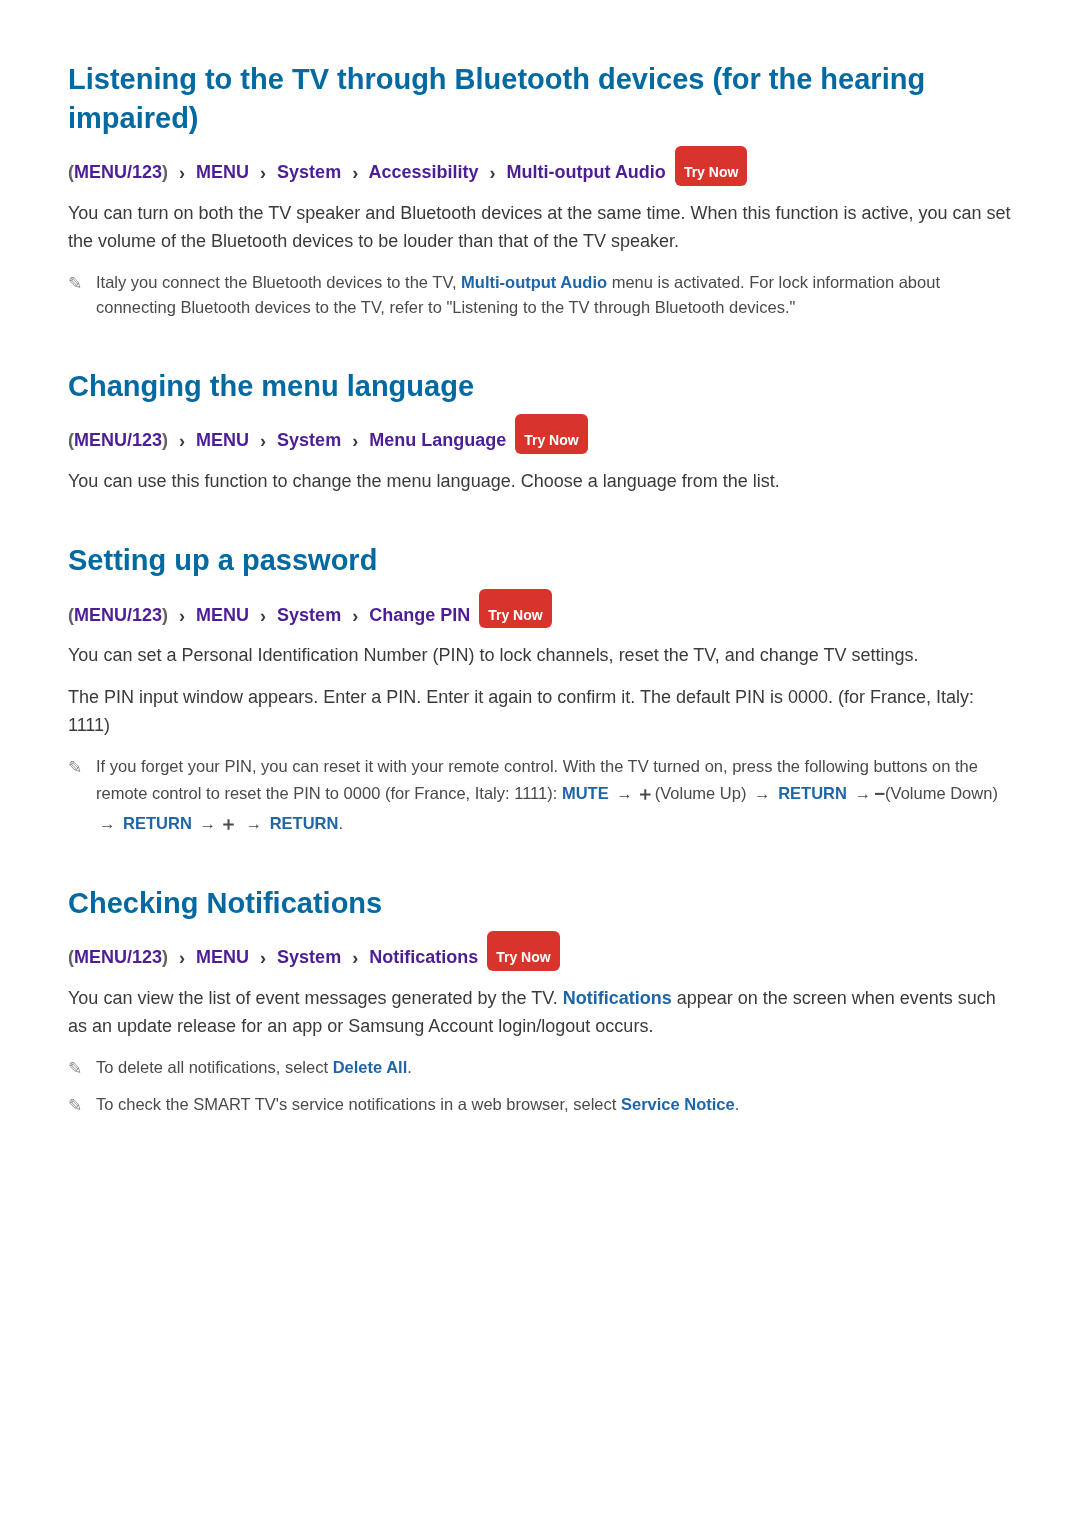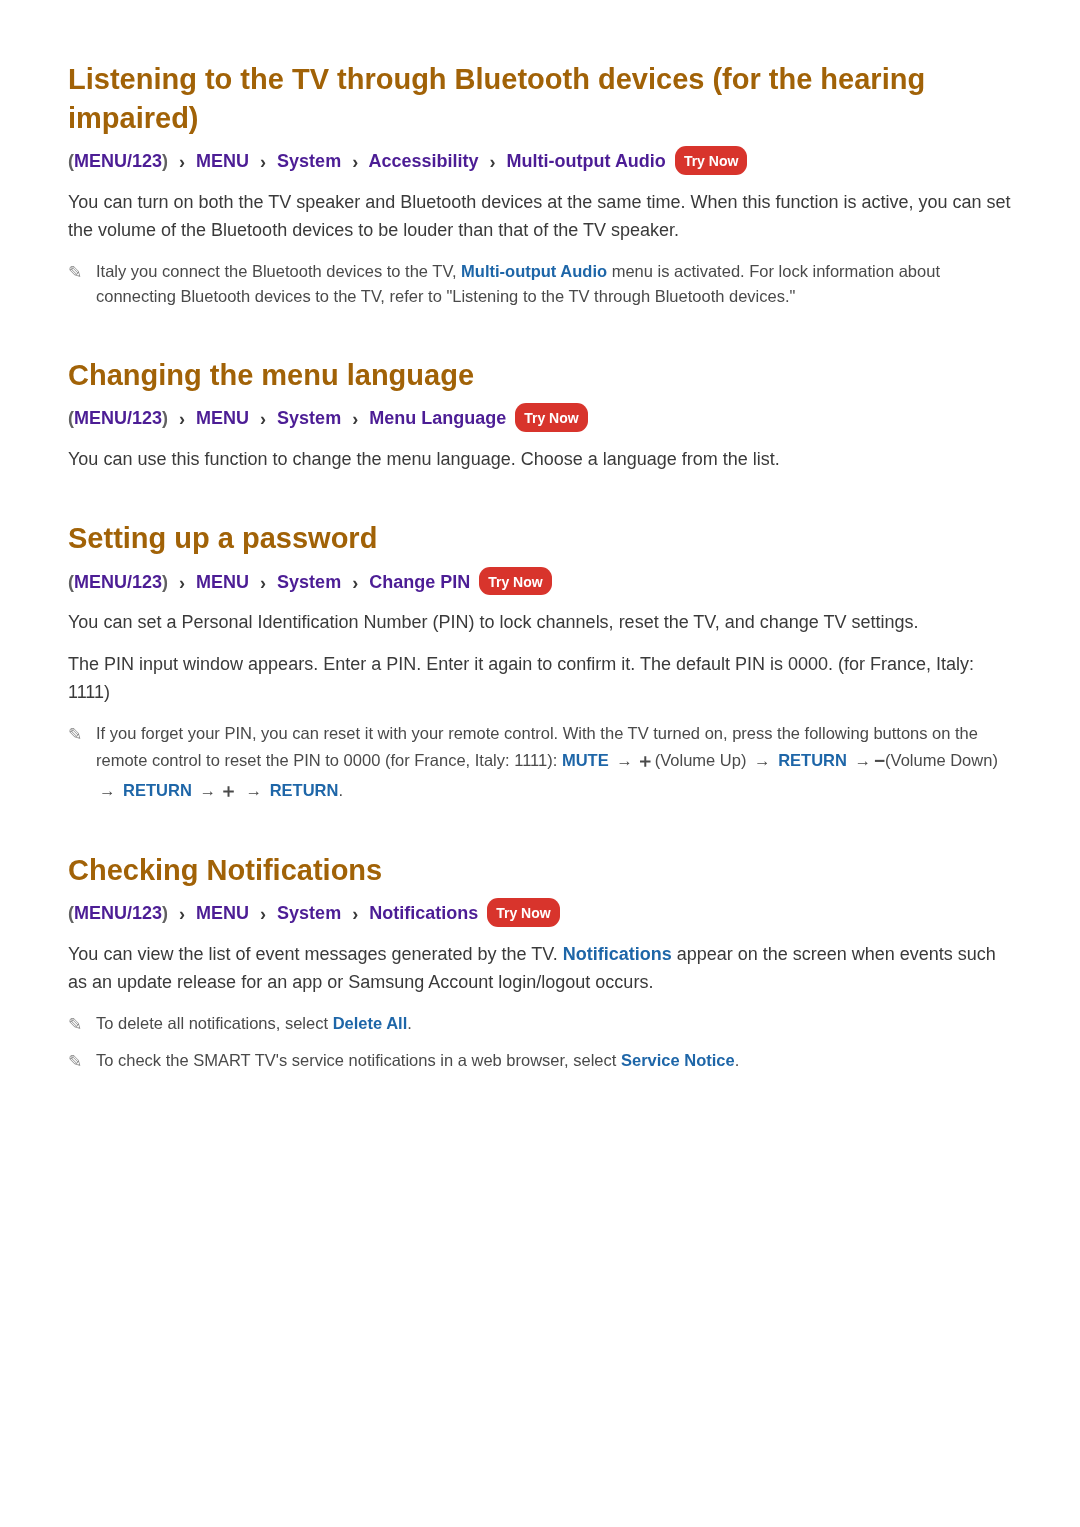--- a/index.html
+++ b/index.html
@@ -9,21 +9,21 @@
     font-family: Arial, Helvetica, sans-serif;
     color: #3a3a3a;
     width: 1080px;
   }
   .page {
     padding: 60px 68px 60px 68px;
   }
   h2.section-title {
     font-size: 29px;
     font-weight: 600;
-    color: #a16207;
+    color: #0369a1;
     margin: 0 0 8px 0;
     line-height: 1.35;
   }
   .breadcrumb {
     font-size: 18px;
     font-weight: 600;
     margin: 4px 0 14px 0;
     line-height: 1.4;
   }
   .breadcrumb .bc-paren { color: #616161; }
@@ -35,22 +35,22 @@
     margin: 0 6px;
     position: relative;
     top: 1px;
   }
   .try-now {
     display: inline-block;
     background: #d8342c;
     color: #ffffff;
     font-size: 14px;
     font-weight: 600;
-    padding: 6px 9px 3px 9px;
-    border-radius: 11px;
+    padding: 17px 9px 3px 9px;
+    border-radius: 6px;
     margin-left: 4px;
     vertical-align: 1px;
   }
   p.body-text {
     font-size: 18px;
     line-height: 1.55;
     margin: 10px 0 14px 0;
     color: #3a3a3a;
   }
   .bold-link { font-weight: 600; color: #1e66a8; }

